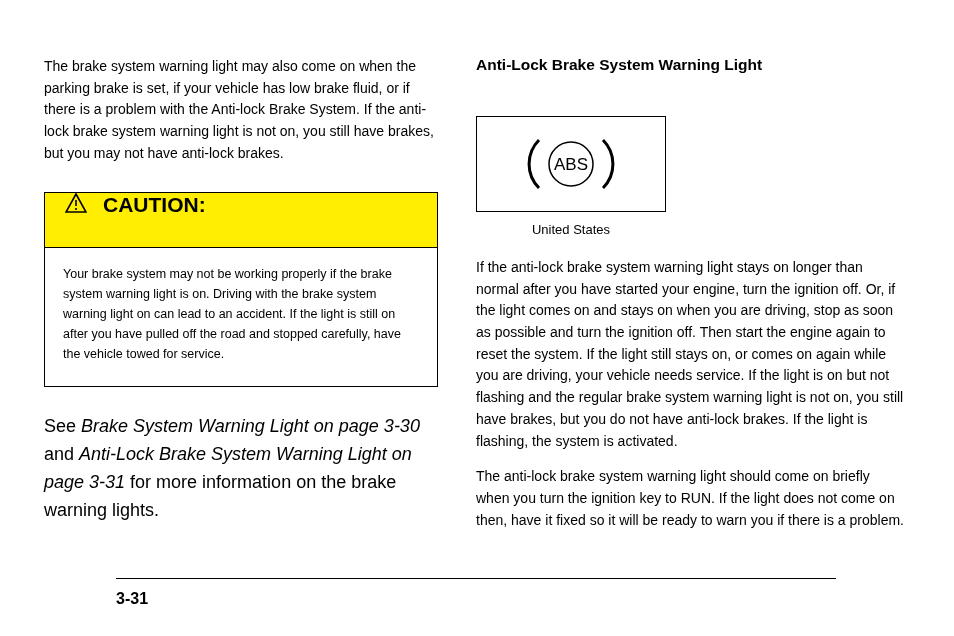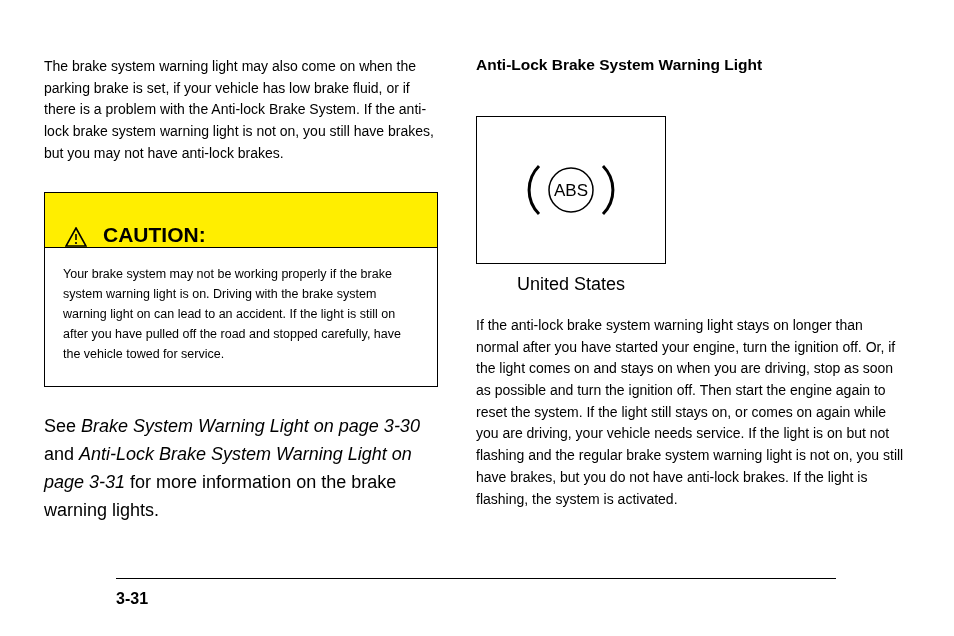--- a/index.html
+++ b/index.html
@@ -2,30 +2,30 @@
 <html><head>
 <meta charset="utf-8">
 <style>
   * { box-sizing: border-box; margin: 0; padding: 0; }
   html, body { width: 954px; height: 636px; background: #fff; font-family: Arial, Helvetica, sans-serif; color: #000; }
   .page { position: relative; width: 954px; height: 636px; }
   .col-left { position: absolute; left: 44px; top: 56px; width: 400px; }
   .col-right { position: absolute; left: 476px; top: 122px; width: 430px; }
   .left-intro { font-size: 14px; line-height: 1.55; margin-bottom: 28px; width: 400px; }
   .caution-box { width: 394px; border: 1px solid #000; }
-  .caution-header { height: 55px; background: #ffee00; border-bottom: 1px solid #000; display: flex; align-items: flex-end; padding-left: 20px; gap: 16px; }
+  .caution-header { height: 55px; background: #ffee00; border-bottom: 1px solid #000; display: flex; align-items: flex-start; padding-left: 20px; gap: 16px; }
   .caution-tri { width: 22px; height: 20px; display: flex; align-items: center; justify-content: center; }
   .caution-tri svg { display: block; }
   .caution-title { font-size: 21px; font-weight: bold; }
   .caution-body { padding: 16px 18px 22px 18px; font-size: 12.5px; line-height: 1.6; min-height: 130px; }
   .left-tail { font-size: 18px; line-height: 1.55; margin-top: 26px; font-style: italic; }
   .left-tail .nonitalic { font-style: normal; }
-  .abs-box { width: 190px; height: 148px; border: 1px solid #000; display: flex; align-items: center; justify-content: center; margin-bottom: 10px; margin-top: -6px; }
+  .abs-box { width: 190px; height: 96px; border: 1px solid #000; display: flex; align-items: center; justify-content: center; margin-bottom: 10px; margin-top: -6px; }
   .abs-box svg { display: block; }
-  .abs-caption { font-size: 18px; text-align: center; width: 190px; margin-bottom: 20px; }
+  .abs-caption { font-size: 13px; text-align: center; width: 190px; margin-bottom: 20px; }
   .abs-right-paras { font-size: 14px; line-height: 1.55; }
   .abs-right-paras p { margin-bottom: 14px; }
   .heading { font-weight: bold; font-size: 15.5px; margin-bottom: 14px; }
   .abs-header-wrap { display: flex; align-items: flex-start; }
   .abs-header-para { font-size: 12.5px; line-height: 1.55; margin-left: 22px; width: 210px; margin-top: 10px; }
   .footer-rule { position: absolute; left: 116px; top: 578px; width: 720px; border-top: 1px solid #000; }
   .page-number { position: absolute; left: 116px; top: 590px; font-size: 16px; font-weight: bold; }
 </style>
 </head>
 <body>
@@ -66,18 +66,19 @@
             <circle cx="50" cy="30" r="22" fill="none" stroke="#000" stroke-width="1.5"></circle>
             <text x="50" y="36" text-anchor="middle" font-family="Arial" font-size="17" fill="#000">ABS</text>
           </svg>
         </div>
         <div class="abs-caption">United States</div>
       </div>
     </div>
 
     <div class="abs-right-paras">
       <p>If the anti-lock brake system warning light stays on longer than normal after you have started your engine, turn the ignition off. Or, if the light comes on and stays on when you are driving, stop as soon as possible and turn the ignition off. Then start the engine again to reset the system. If the light still stays on, or comes on again while you are driving, your vehicle needs service. If the light is on but not flashing and the regular brake system warning light is not on, you still have brakes, but you do not have anti-lock brakes. If the light is flashing, the system is activated.</p>
+      <p>The anti-lock brake system warning light should come on briefly when you turn the ignition key to RUN. If the light does not come on then, have it fixed so it will be ready to warn you if there is a problem.</p>
     </div>
   </div>
 
   <div class="footer-rule"></div>
   <div class="page-number">3-31</div>
 </div>
 
 </body></html>

